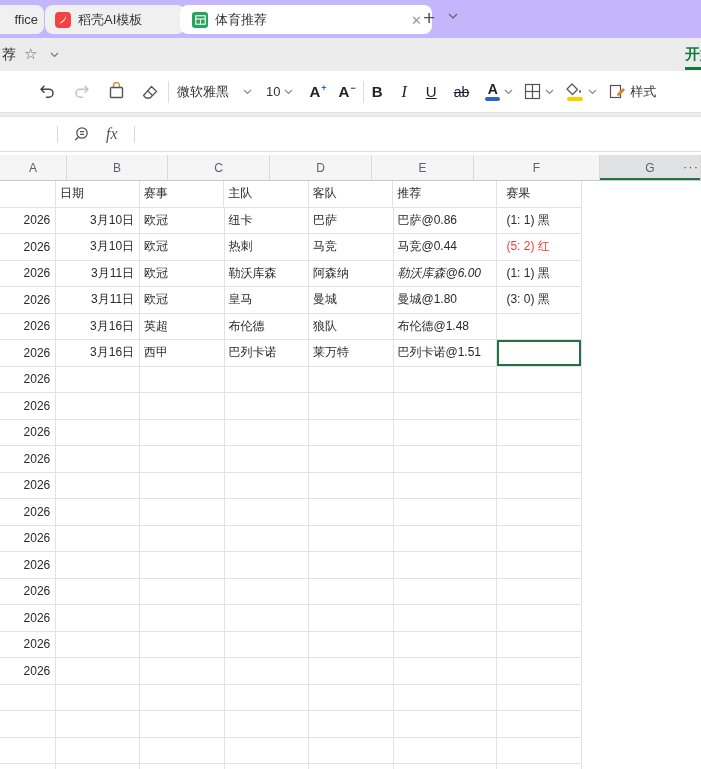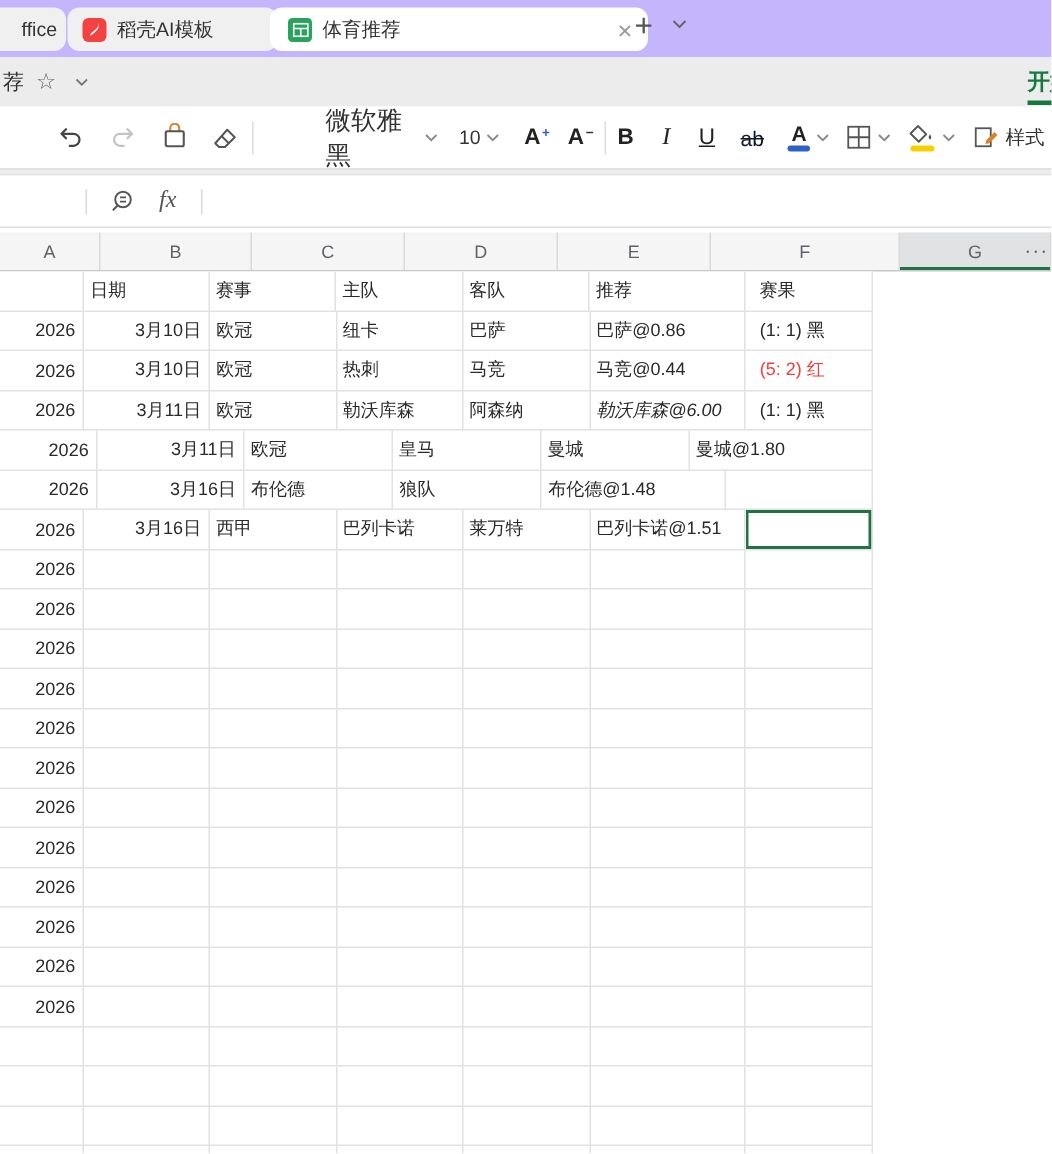--- a/index.html
+++ b/index.html
@@ -25,21 +25,21 @@
   .fav-star{position:absolute;left:24px;top:7px;font-size:15px;color:#666;}
   .title-chev{position:absolute;left:50px;top:14px;}
   .ribbon-home{position:absolute;left:685px;top:7px;font-size:15px;color:#15793f;font-weight:600;white-space:nowrap;}
   .ribbon-underline{position:absolute;left:685px;top:29px;width:34px;height:3px;background:#15793f;}
 
   
   .toolbar{position:absolute;top:71px;left:0;width:701px;height:41px;background:#fff;display:flex;align-items:center;}
   .tb{display:flex;align-items:center;justify-content:center;flex:0 0 auto;}
   .vdiv{width:1px;height:22px;background:#dcdcdc;margin:0 8px;}
   .chev{display:inline-block;margin-left:4px;}
-  .fontname{font-size:17px;color:#333;width:62px;margin-left:40px;}
+  .fontname{font-size:13px;color:#333;width:62px;}
   .fontsize{font-size:13px;color:#333;}
   .aplus{font-size:15px;color:#222;font-weight:600;position:relative;}
   .aplus sup{font-size:9px;color:#2f62c4;position:relative;top:-4px;left:1px;font-weight:700;}
   .aminus sup{color:#333;}
   .bold-b{font-weight:700;font-size:15px;color:#222;}
   .ital-i{font-style:italic;font-family:"Liberation Serif",serif;font-size:16px;color:#222;}
   .under-u{text-decoration:underline;font-size:15px;color:#222;}
   .strike-ab{text-decoration:line-through;font-size:14px;color:#0f172a;}
   .fontcolor{display:flex;flex-direction:column;align-items:center;line-height:1;}
   .fontcolor .a{font-size:14px;font-weight:600;color:#222;}
@@ -295,24 +295,26 @@
         <div class="cell" style="width: 126px; font-style: italic;">勒沃库森@6.00</div>
         <div class="cell colG" style="width: 101px;">(1: 1) 黑</div>
       </div>
       <div class="row">
         <div class="cell num" style="width: 67px;">2026</div>
         <div class="cell num" style="width: 101px;">3月11日</div>
         <div class="cell" style="width: 102px;">欧冠</div>
         <div class="cell" style="width: 102px;">皇马</div>
         <div class="cell" style="width: 102px;">曼城</div>
         <div class="cell" style="width: 126px;">曼城@1.80</div>
+        <div class="cell colG" style="width: 101px;">(3: 0) 黑</div>
       </div>
       <div class="row">
         <div class="cell num" style="width: 67px;">2026</div>
         <div class="cell num" style="width: 101px;">3月16日</div>
+        <div class="cell" style="width: 102px;">英超</div>
         <div class="cell" style="width: 102px;">布伦德</div>
         <div class="cell" style="width: 102px;">狼队</div>
         <div class="cell" style="width: 126px;">布伦德@1.48</div>
         <div class="cell colG" style="width: 101px;"></div>
       </div>
       <div class="row">
         <div class="cell num" style="width: 67px;">2026</div>
         <div class="cell num" style="width: 101px;">3月16日</div>
         <div class="cell" style="width: 102px;">西甲</div>
         <div class="cell" style="width: 102px;">巴列卡诺</div>

